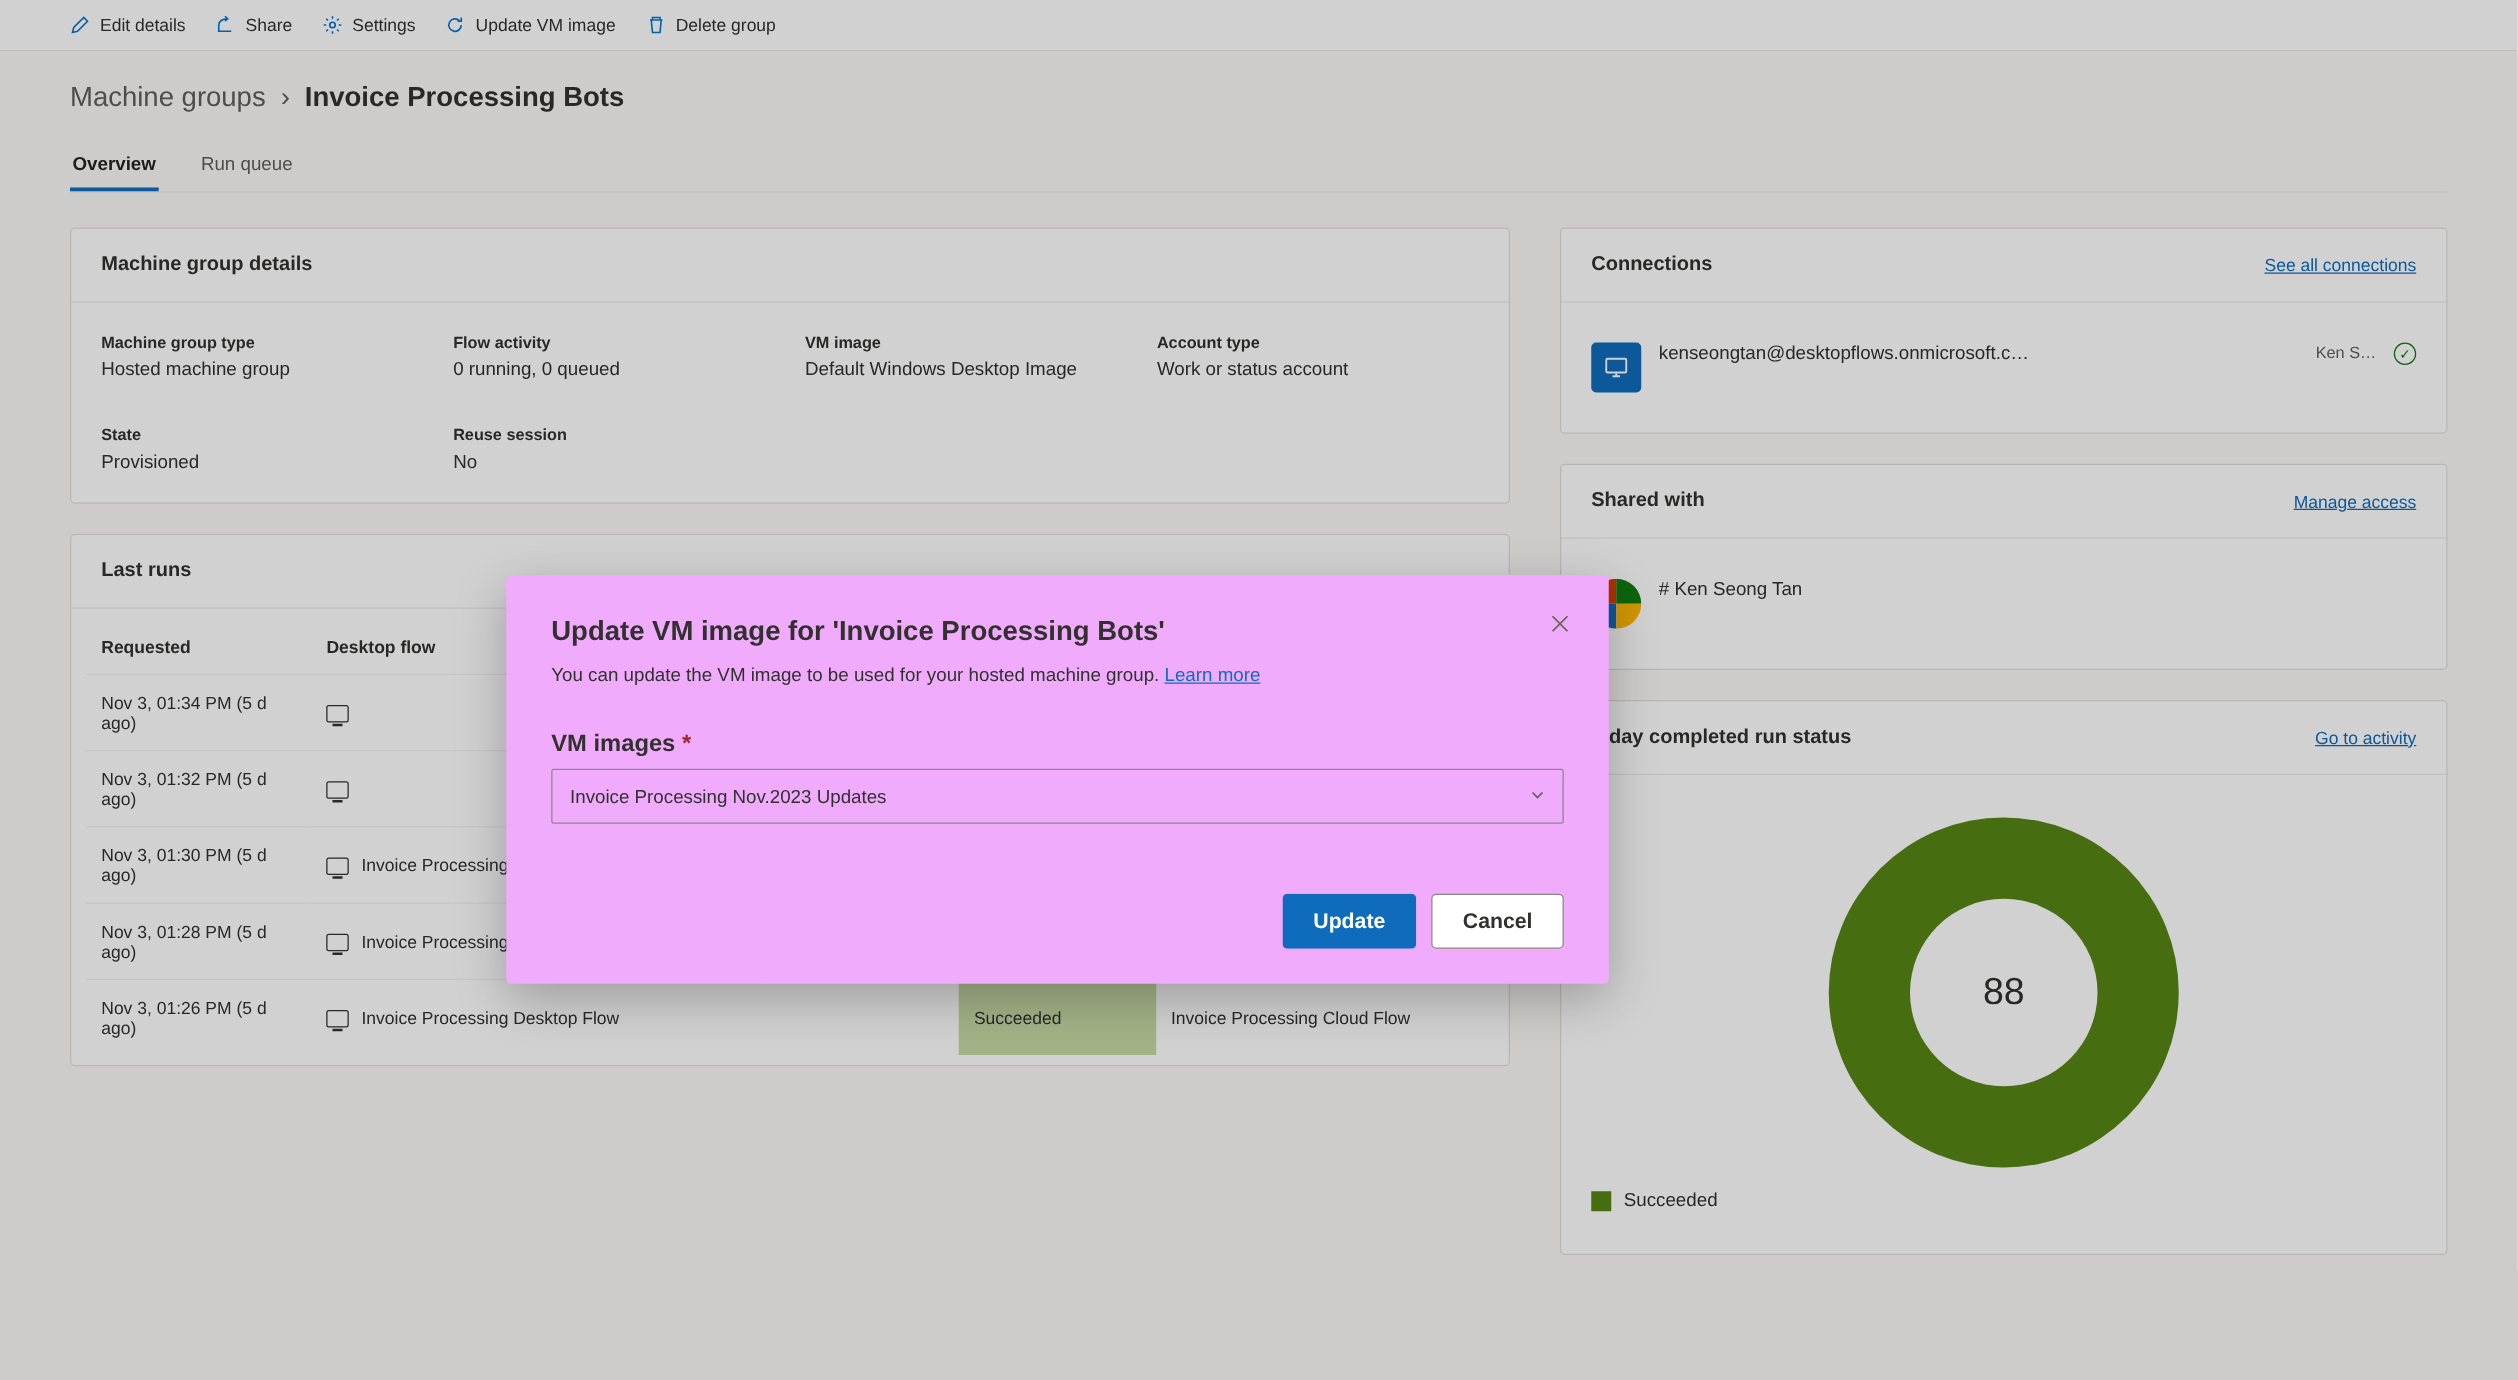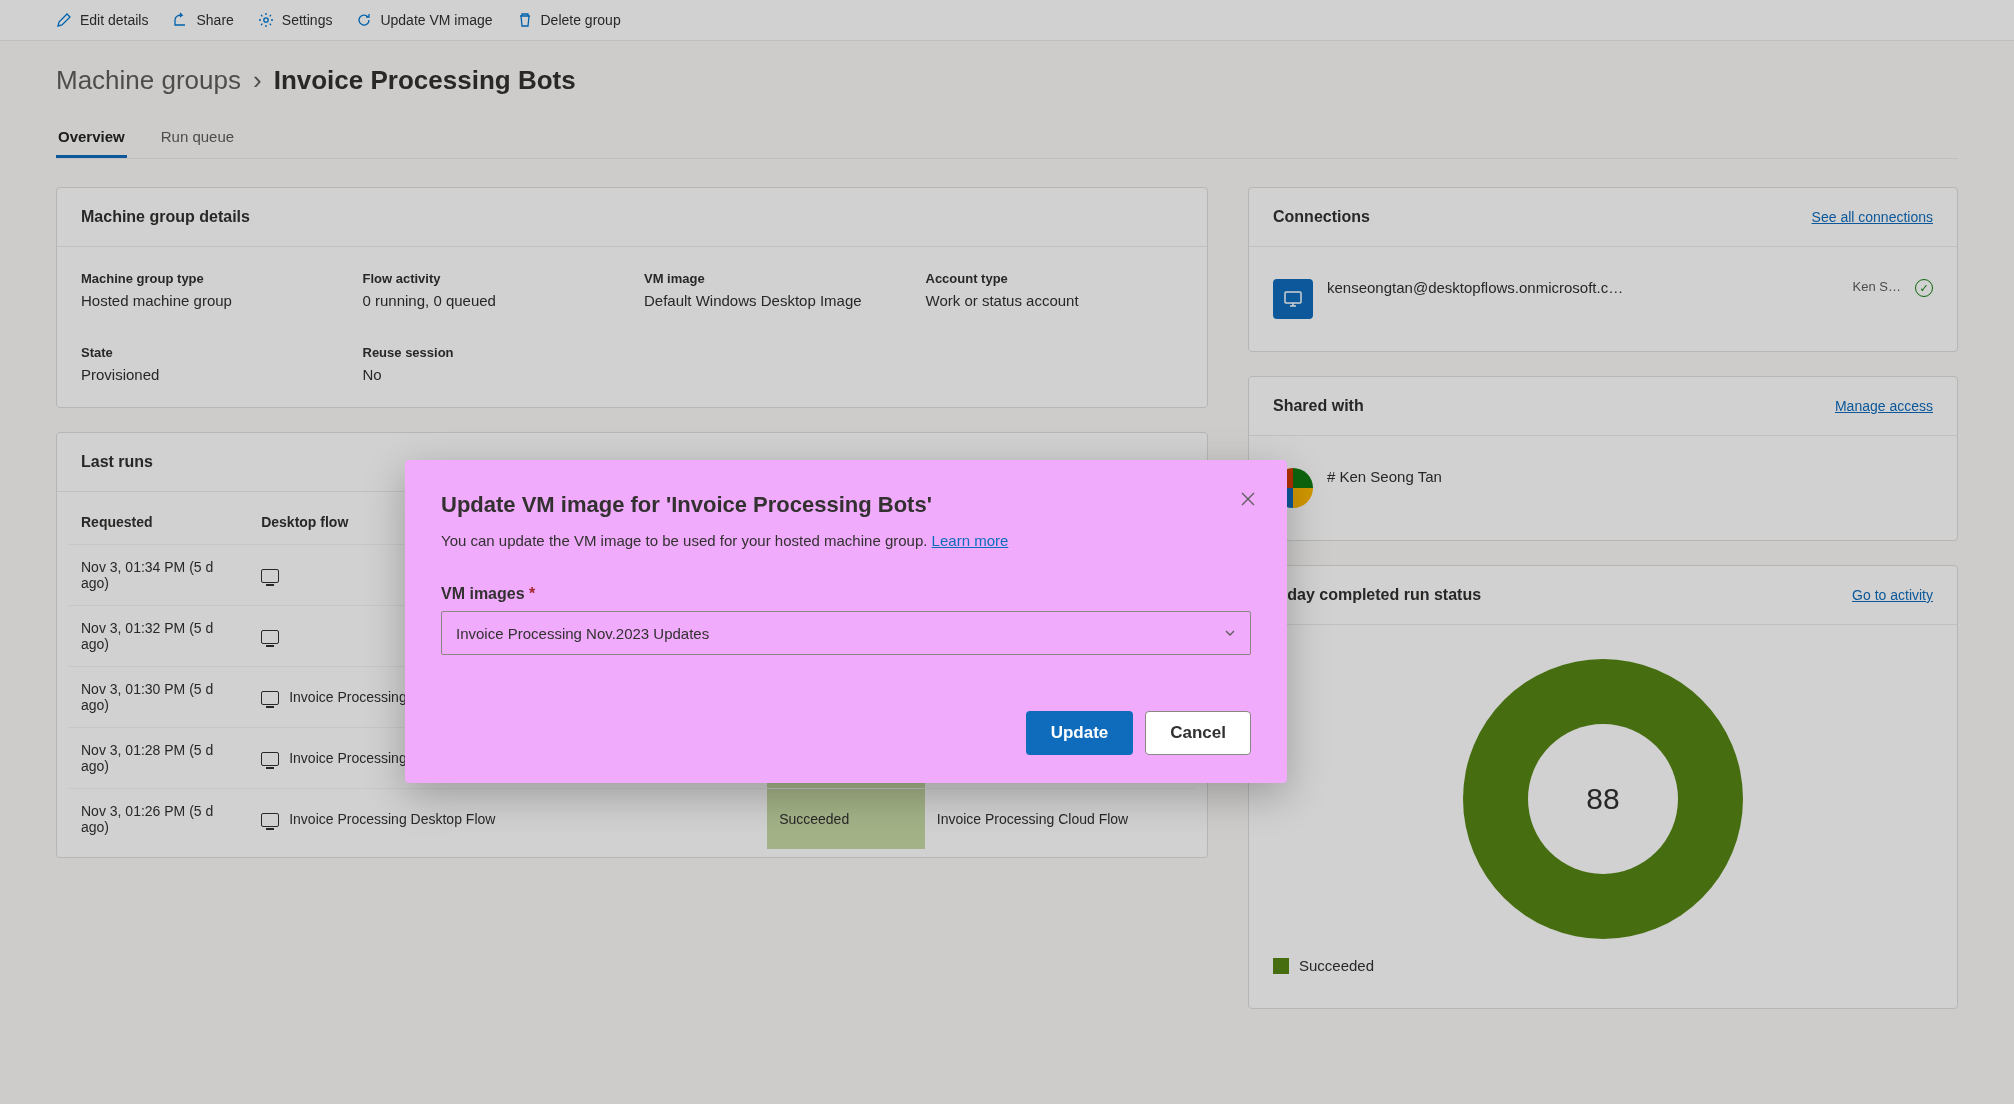--- a/index.html
+++ b/index.html
@@ -6,21 +6,21 @@
 body { font-family: "Segoe UI", sans-serif; font-size: 14px; color: #323130; background: #faf9f8; width: 2014px; height: 1104px; position: relative; overflow: hidden; }
 
 .scrim { position: absolute; inset: 0; background: rgba(0,0,0,0.18); z-index: 10; }
 
 .toolbar { display: flex; align-items: center; gap: 24px; padding: 12px 56px; background: #fff; border-bottom: 1px solid #edebe9; }
 .toolbar-item { display: flex; align-items: center; gap: 8px; color: #323130; cursor: pointer; font-size: 14px; }
 .toolbar-item .ic { color: #0078d4; }
 
 .content { padding: 24px 56px; }
 
-.breadcrumb { display: flex; align-items: center; gap: 12px; font-size: 26px; margin-bottom: 24px; }
+.breadcrumb { display: flex; align-items: center; gap: 12px; font-size: 22px; margin-bottom: 24px; }
 .breadcrumb .root { color: #605e5c; }
 .breadcrumb .sep { color: #605e5c; }
 .breadcrumb .leaf { font-weight: 600; color: #323130; }
 
 .tabs { display: flex; gap: 32px; border-bottom: 1px solid #edebe9; margin-bottom: 28px; }
 .tab { padding: 8px 2px 10px; color: #605e5c; cursor: pointer; font-size: 15px; }
 .tab.active { color: #242424; font-weight: 600; border-bottom: 3px solid #0f6cbd; }
 
 .columns { display: flex; gap: 40px; }
 .col-main { flex: 1; }
@@ -58,21 +58,21 @@
 .donut { width: 280px; height: 280px; border-radius: 50%; background: #568715; display: flex; align-items: center; justify-content: center; }
 .donut-hole { width: 150px; height: 150px; border-radius: 50%; background: #fff; display: flex; align-items: center; justify-content: center; font-size: 30px; font-weight: 400; color: #323130; }
 .legend { display: flex; align-items: center; gap: 10px; align-self: flex-start; margin-top: 18px; font-size: 15px; }
 .legend-sw { width: 16px; height: 16px; background: #568715; }
 
 
 .modal { position: absolute; z-index: 20; top: 460px; left: 405px; width: 882px; background: #f0abfc; border-radius: 4px; box-shadow: 0 12px 40px rgba(0,0,0,0.25); padding: 32px 36px 28px; }
 .modal-title { font-size: 22px; font-weight: 600; margin-bottom: 14px; }
 .modal-close { position: absolute; top: 28px; right: 28px; cursor: pointer; color: #605e5c; font-size: 16px; padding: 4px; }
 .modal-desc { font-size: 15px; color: #323130; margin-bottom: 36px; }
-.modal-label { font-size: 16px; font-weight: 600; margin-bottom: 8px; }
+.modal-label { font-size: 19px; font-weight: 600; margin-bottom: 8px; }
 .modal-label .req { color: #a4262c; }
 .modal-select { display: flex; align-items: center; justify-content: space-between; width: 100%; height: 44px; border: 1px solid #8a8886; border-radius: 2px; padding: 0 14px; font-size: 15px; color: #323130; cursor: pointer; margin-bottom: 56px; }
 .modal-actions { display: flex; justify-content: flex-end; gap: 12px; }
 .btn { height: 44px; padding: 0 24px; border-radius: 4px; font-size: 17px; font-weight: 600; cursor: pointer; border: 1px solid transparent; display: flex; align-items: center; }
 .btn-primary { background: #0f6cbd; color: #fff; }
 .btn-secondary { background: #fff; color: #323130; border: 1px solid #8a8886; }
 
 .ic svg { display: block; }
 </style>
 </head>

